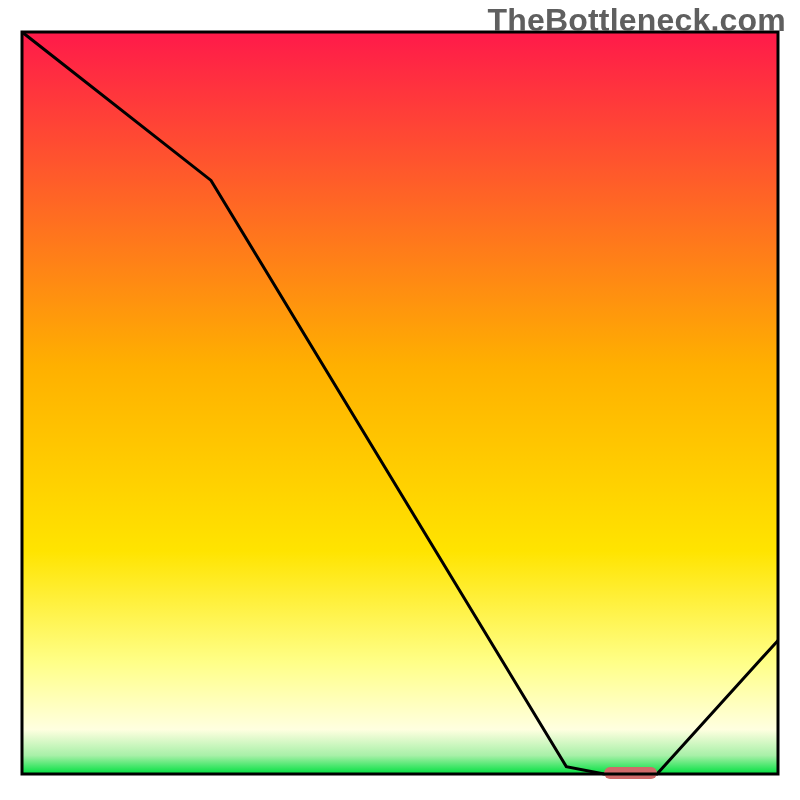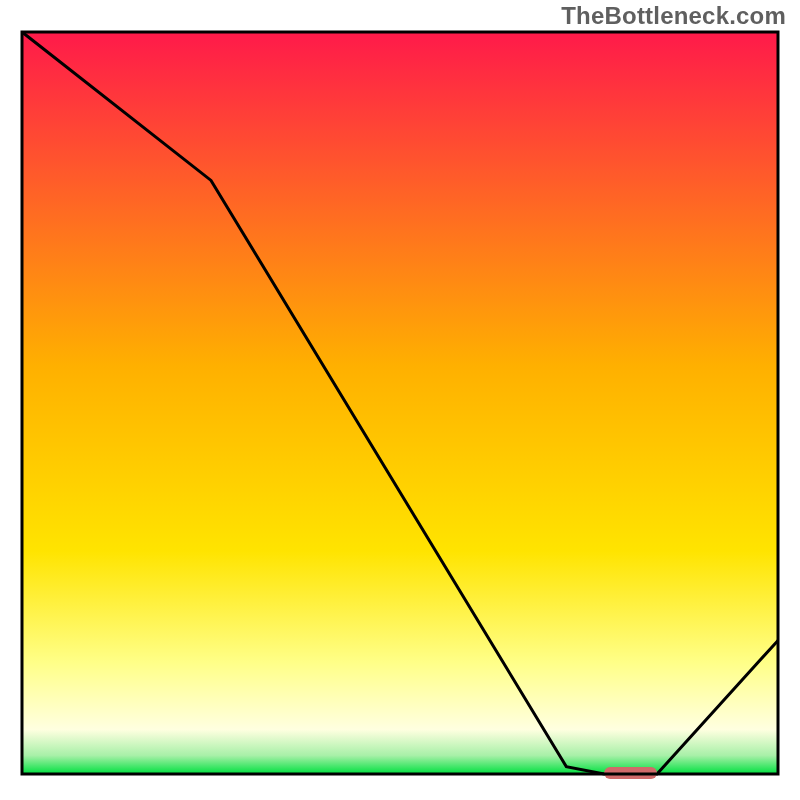--- a/index.html
+++ b/index.html
@@ -13,21 +13,21 @@
   }
   .container {
     position: relative;
     width: 800px;
     height: 800px;
   }
   .watermark {
     position: absolute;
     top: 2px;
     right: 14px;
-    font-size: 24px;
+    font-size: 32px;
     font-weight: 600;
     color: #5f5f5f;
     letter-spacing: 0.2px;
   }
   svg {
     display: block;
   }
 </style>
 </head>
 <body>

